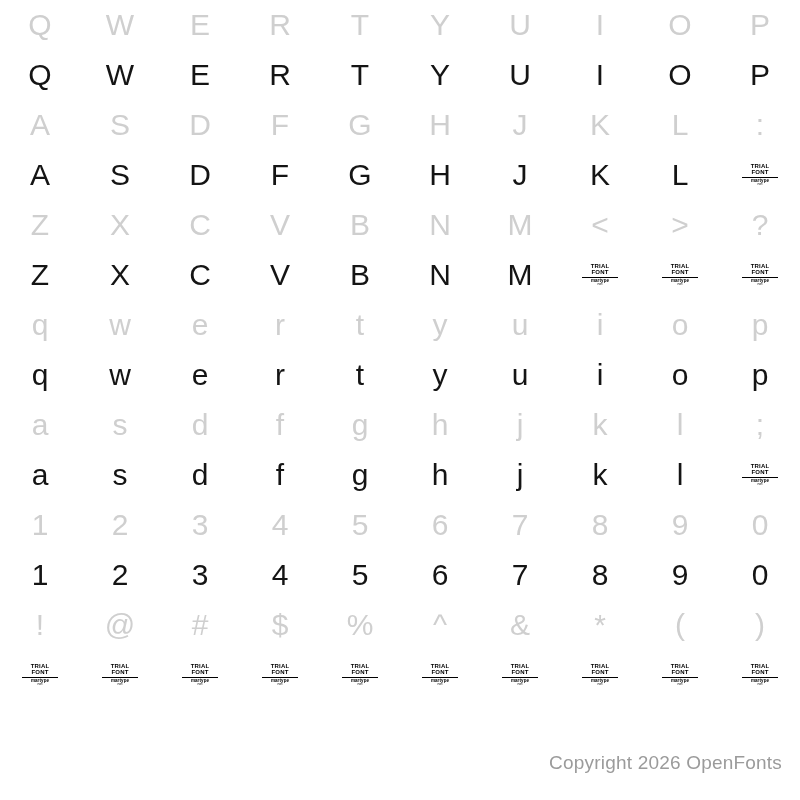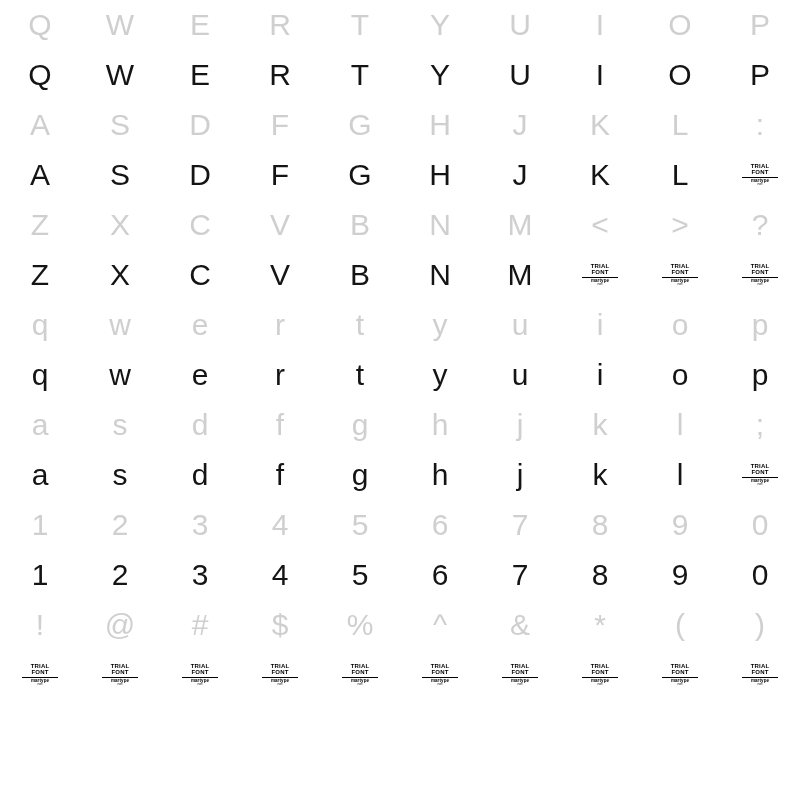--- a/index.html
+++ b/index.html
@@ -352,14 +352,15 @@
         <div class="stamp">
           <div class="l1">TRIAL</div>
           <div class="l2">FONT</div>
           <div class="rule"></div>
           <div class="l3">martype</div>
           <div class="l4">net</div>
         </div>
       </div>
     </div>
 
+  <div class="footer">Copyright 2026 OpenFonts</div>
 
 </div>
 
 </body></html>

